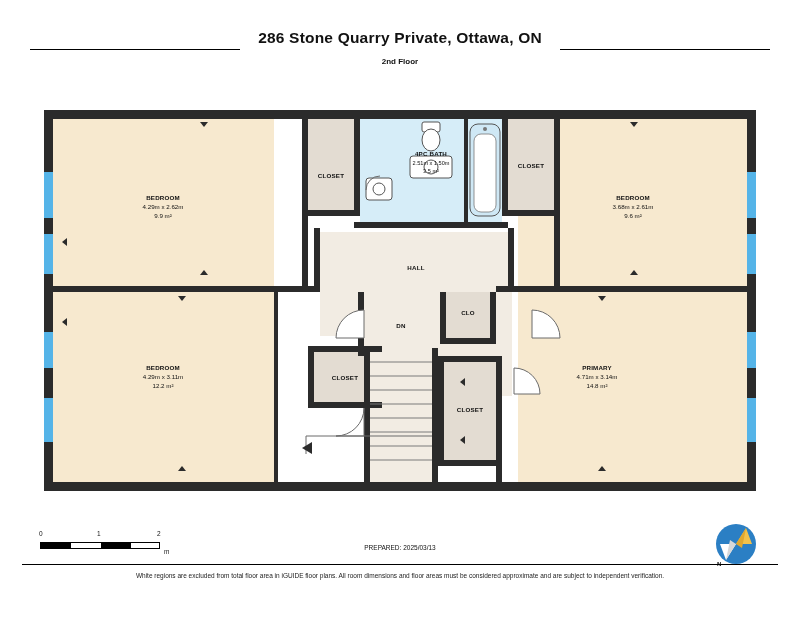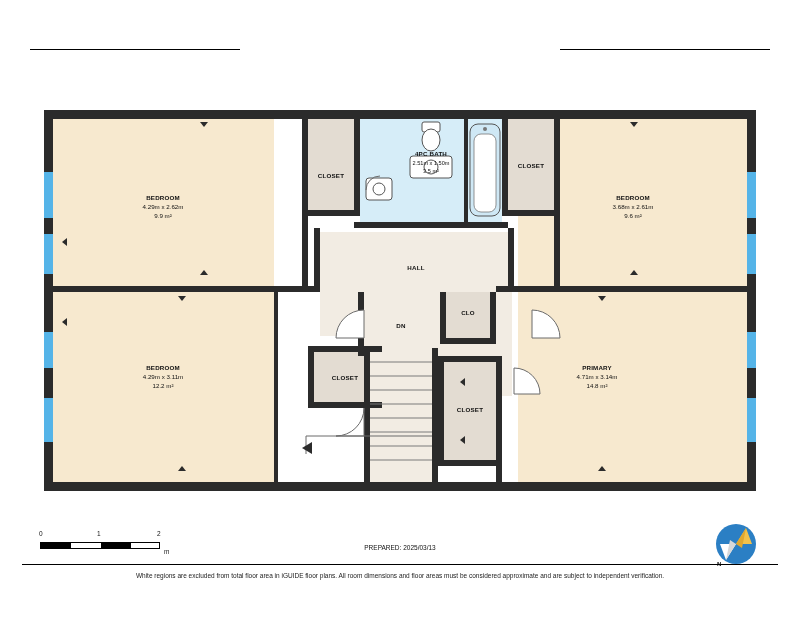--- a/index.html
+++ b/index.html
@@ -190,20 +190,22 @@
   }
   #plan svg.fixtures { position: absolute; left: 0; top: 0; overflow: visible; }
 </style>
 </head>
 <body>
 
 <div id="page">
 
   <div class="rule-top left"></div>
   <div class="rule-top right"></div>
+  <div class="title">286 Stone Quarry Private, Ottawa, ON</div>
+  <div class="subtitle">2nd Floor</div>
 
   <div id="plan">
 
     <div class="room" style="left:12px; top:12px; width:222px; height:168px;"></div>
     <div class="room" style="left:12px; top:186px; width:222px; height:190px;"></div>
     <div class="room" style="left:478px; top:12px; width:230px; height:168px;"></div>
     <div class="room" style="left:478px; top:186px; width:230px; height:190px;"></div>
 
     <div class="room gray" style="left:268px; top:12px; width:46px; height:96px;"></div>
     <div class="room gray" style="left:468px; top:12px; width:46px; height:96px;"></div>

